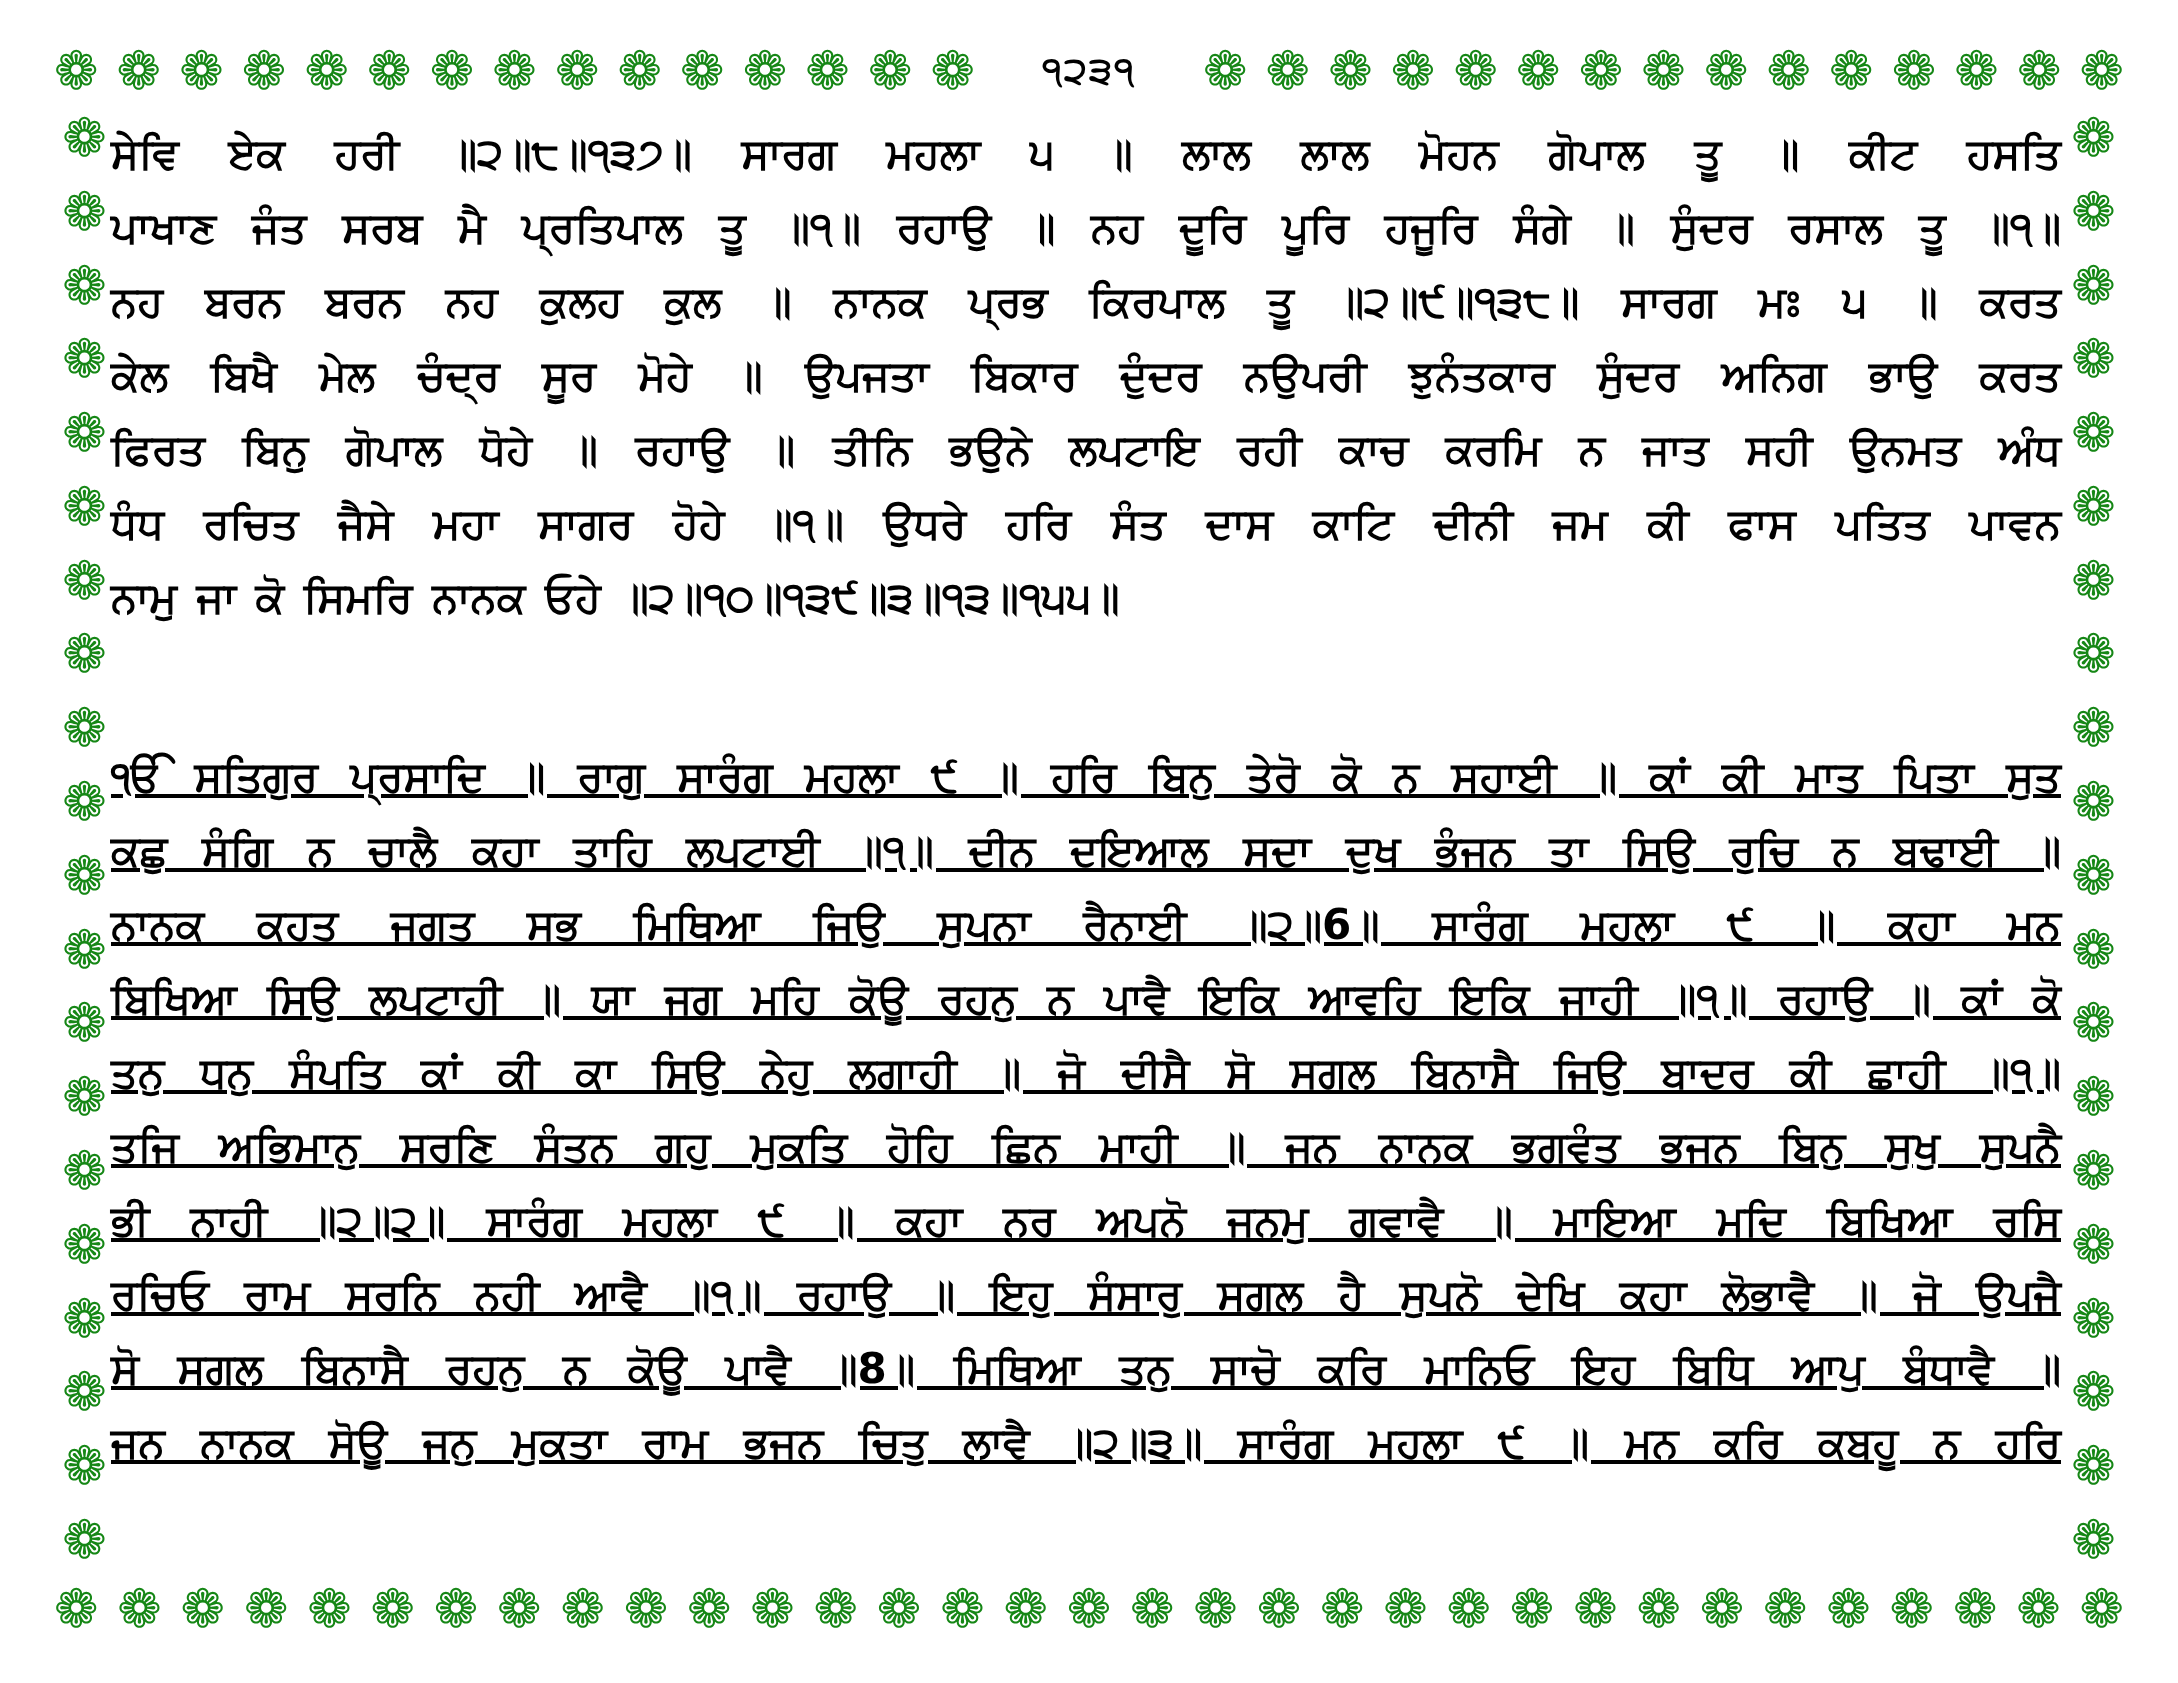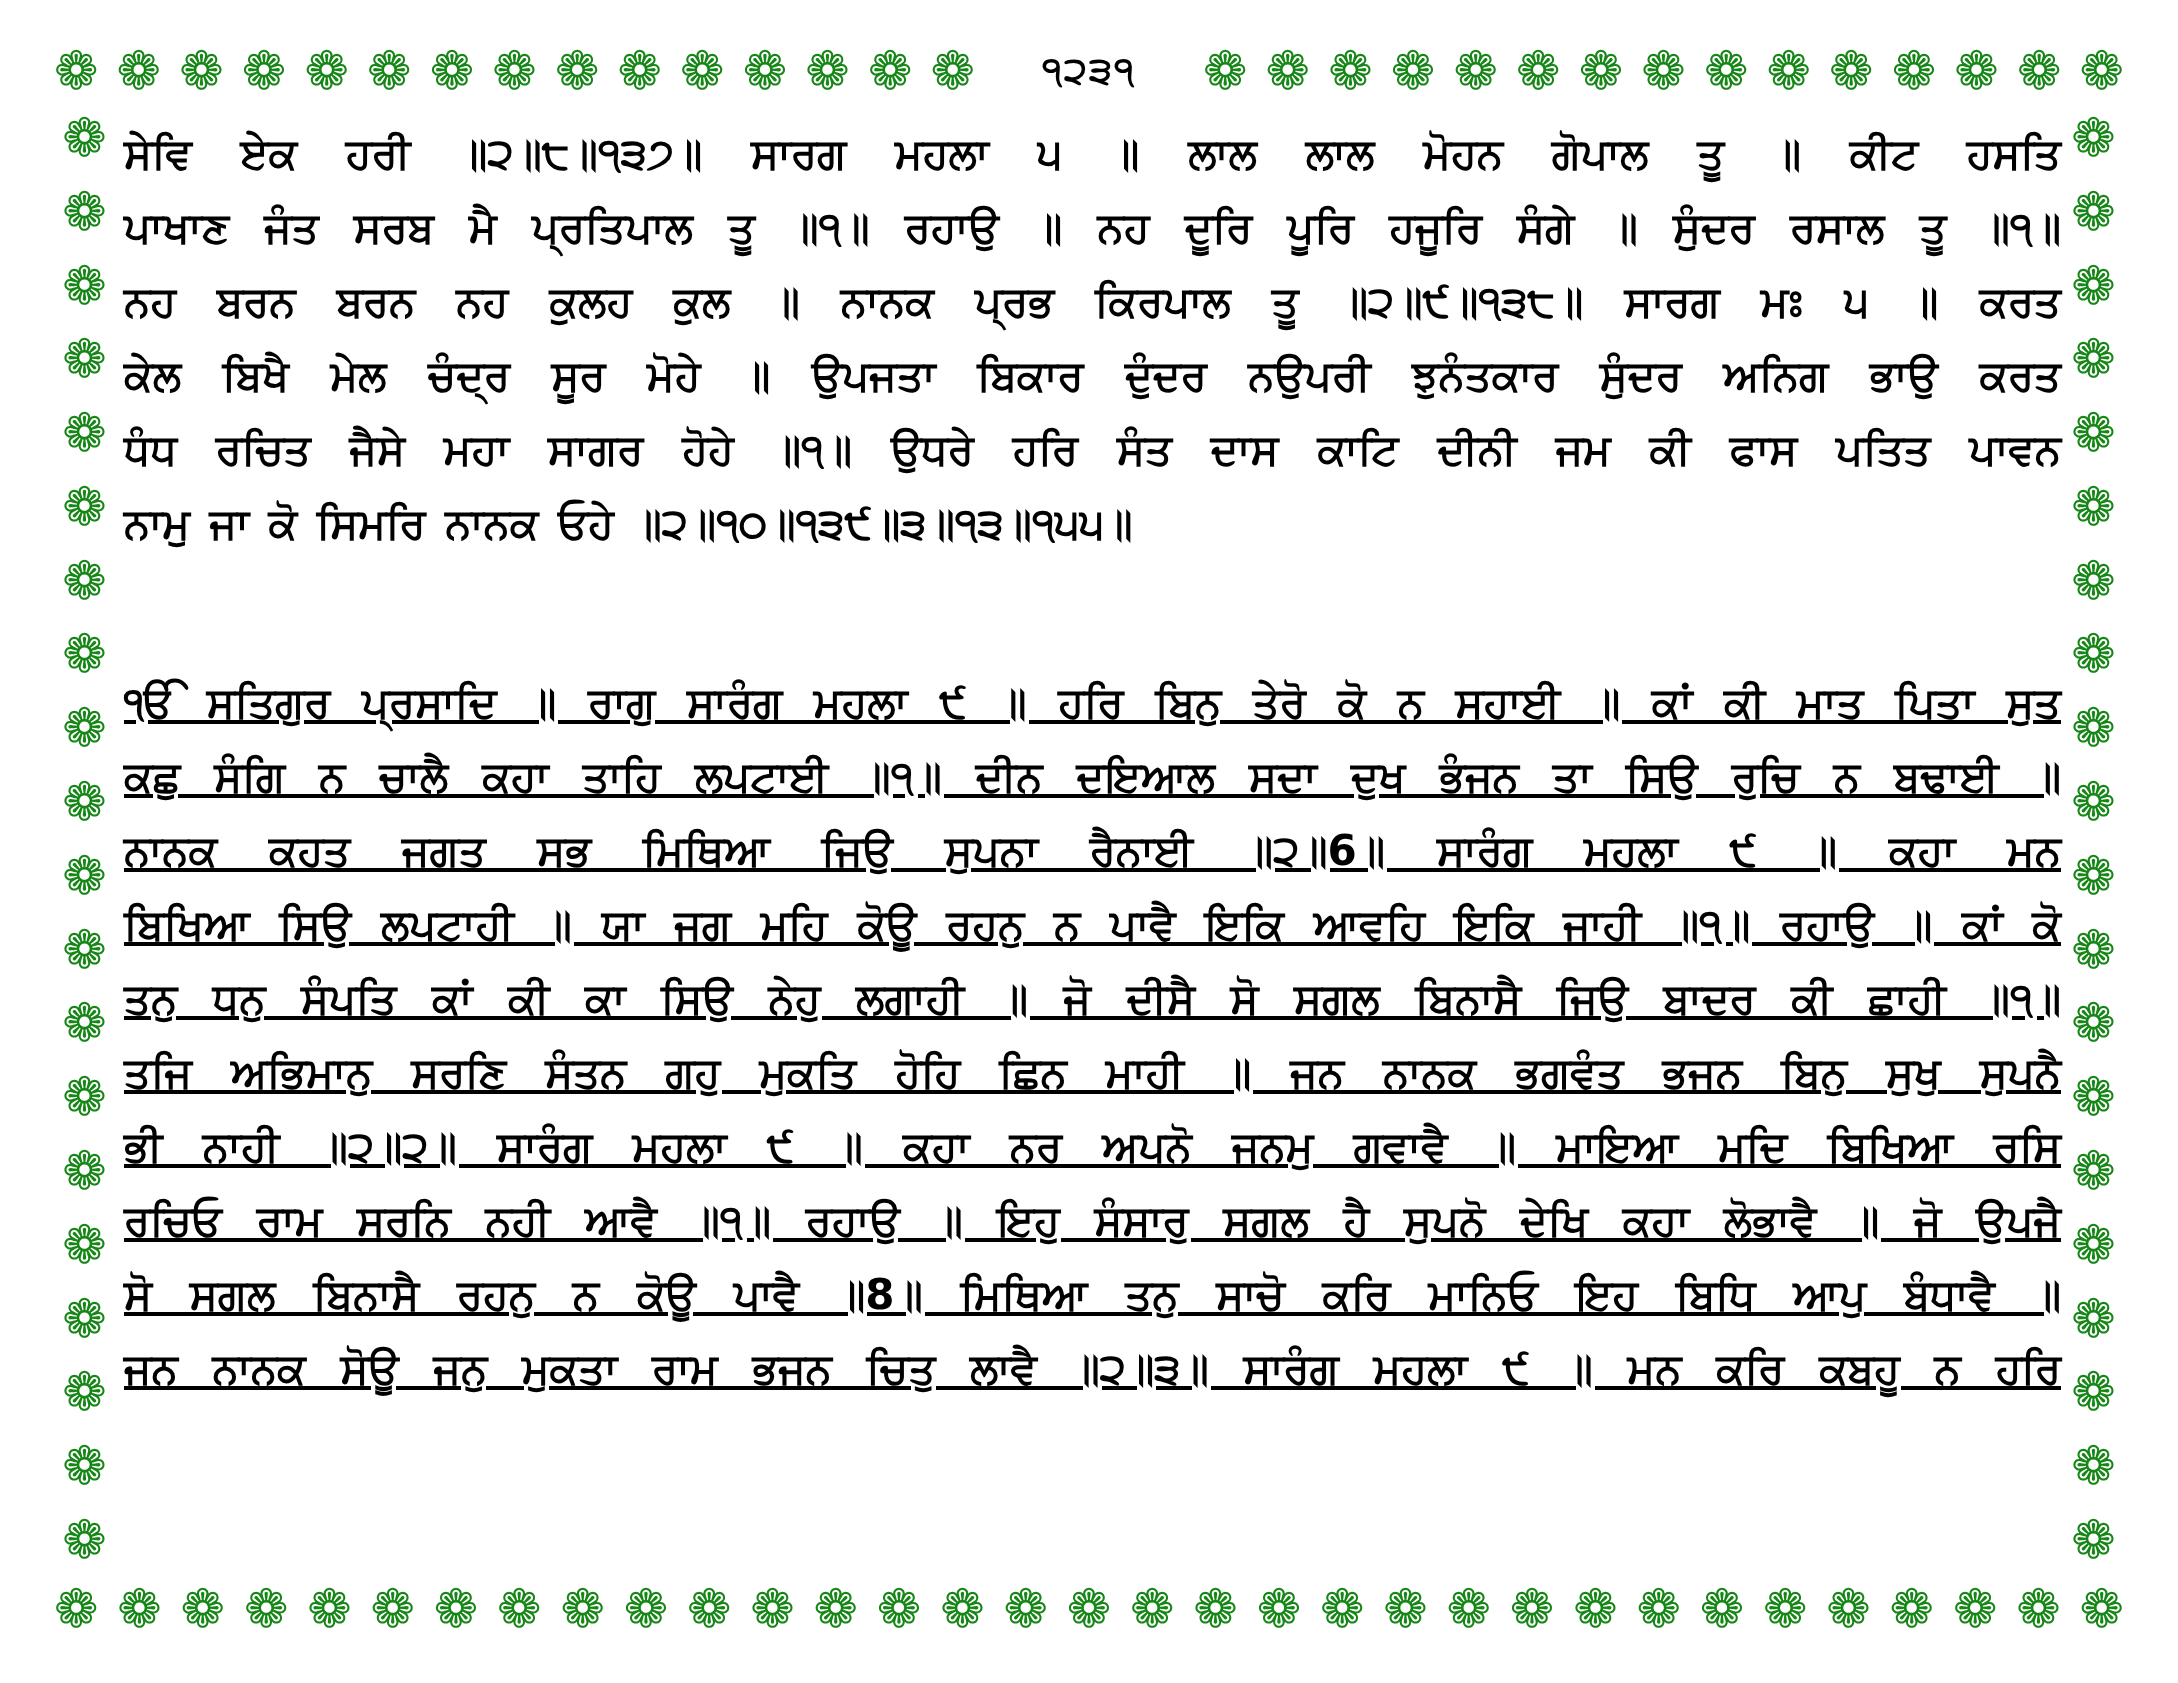--- a/index.html
+++ b/index.html
@@ -71,21 +71,20 @@
     right: 117px;
     color: var(--ink);
   }
   .line {
     font-size: 42px;
     font-weight: bold;
     line-height: 74px;
     height: 74px;
     white-space: nowrap;
     word-spacing: 5px;
-    margin-left: 13px;
   }
   .line.just { text-align: justify; text-align-last: justify; white-space: normal; }
   .para2 { margin-top: 105px; text-decoration: underline; }
 </style>
 </head>
 <body>
 
 <div class="page">
 
   <div class="border-top">
@@ -207,20 +206,21 @@
       <span class="flower">❁</span>
     </div>
 
   <div class="content">
 
     <div class="para1">
       <div class="line just">ਸੇਵਿ ਏਕ ਹਰੀ ॥੨॥੮॥੧੩੭॥ ਸਾਰਗ ਮਹਲਾ ੫ ॥ ਲਾਲ ਲਾਲ ਮੋਹਨ ਗੋਪਾਲ ਤੂ ॥ ਕੀਟ ਹਸਤਿ</div>
       <div class="line just">ਪਾਖਾਣ ਜੰਤ ਸਰਬ ਮੈ ਪ੍ਰਤਿਪਾਲ ਤੂ ॥੧॥ ਰਹਾਉ ॥ ਨਹ ਦੂਰਿ ਪੂਰਿ ਹਜੂਰਿ ਸੰਗੇ ॥ ਸੁੰਦਰ ਰਸਾਲ ਤੂ ॥੧॥</div>
       <div class="line just">ਨਹ ਬਰਨ ਬਰਨ ਨਹ ਕੁਲਹ ਕੁਲ ॥ ਨਾਨਕ ਪ੍ਰਭ ਕਿਰਪਾਲ ਤੂ ॥੨॥੯॥੧੩੮॥ ਸਾਰਗ ਮਃ ੫ ॥ ਕਰਤ</div>
       <div class="line just">ਕੇਲ ਬਿਖੈ ਮੇਲ ਚੰਦ੍ਰ ਸੂਰ ਮੋਹੇ ॥ ਉਪਜਤਾ ਬਿਕਾਰ ਦੁੰਦਰ ਨਉਪਰੀ ਝੁਨੰਤਕਾਰ ਸੁੰਦਰ ਅਨਿਗ ਭਾਉ ਕਰਤ</div>
+      <div class="line just">ਫਿਰਤ ਬਿਨੁ ਗੋਪਾਲ ਧੋਹੇ ॥ ਰਹਾਉ ॥ ਤੀਨਿ ਭਉਨੇ ਲਪਟਾਇ ਰਹੀ ਕਾਚ ਕਰਮਿ ਨ ਜਾਤ ਸਹੀ ਉਨਮਤ ਅੰਧ</div>
       <div class="line just">ਧੰਧ ਰਚਿਤ ਜੈਸੇ ਮਹਾ ਸਾਗਰ ਹੋਹੇ ॥੧॥ ਉਧਰੇ ਹਰਿ ਸੰਤ ਦਾਸ ਕਾਟਿ ਦੀਨੀ ਜਮ ਕੀ ਫਾਸ ਪਤਿਤ ਪਾਵਨ</div>
       <div class="line">ਨਾਮੁ ਜਾ ਕੋ ਸਿਮਰਿ ਨਾਨਕ ਓਹੇ ॥੨॥੧੦॥੧੩੯॥੩॥੧੩॥੧੫੫॥</div>
     </div>
 
     <div class="para2">
       <div class="line just">ੴ ਸਤਿਗੁਰ ਪ੍ਰਸਾਦਿ ॥ ਰਾਗੁ ਸਾਰੰਗ ਮਹਲਾ ੯ ॥ ਹਰਿ ਬਿਨੁ ਤੇਰੋ ਕੋ ਨ ਸਹਾਈ ॥ ਕਾਂ ਕੀ ਮਾਤ ਪਿਤਾ ਸੁਤ</div>
       <div class="line just">ਕਛੁ ਸੰਗਿ ਨ ਚਾਲੈ ਕਹਾ ਤਾਹਿ ਲਪਟਾਈ ॥੧॥ ਦੀਨ ਦਇਆਲ ਸਦਾ ਦੁਖ ਭੰਜਨ ਤਾ ਸਿਉ ਰੁਚਿ ਨ ਬਢਾਈ ॥</div>
       <div class="line just">ਨਾਨਕ ਕਹਤ ਜਗਤ ਸਭ ਮਿਥਿਆ ਜਿਉ ਸੁਪਨਾ ਰੈਨਾਈ ॥੨॥6॥ ਸਾਰੰਗ ਮਹਲਾ ੯ ॥ ਕਹਾ ਮਨ</div>
       <div class="line just">ਬਿਖਿਆ ਸਿਉ ਲਪਟਾਹੀ ॥ ਯਾ ਜਗ ਮਹਿ ਕੋਊ ਰਹਨੁ ਨ ਪਾਵੈ ਇਕਿ ਆਵਹਿ ਇਕਿ ਜਾਹੀ ॥੧॥ ਰਹਾਉ ॥ ਕਾਂ ਕੋ</div>
       <div class="line just">ਤਨੁ ਧਨੁ ਸੰਪਤਿ ਕਾਂ ਕੀ ਕਾ ਸਿਉ ਨੇਹੁ ਲਗਾਹੀ ॥ ਜੋ ਦੀਸੈ ਸੋ ਸਗਲ ਬਿਨਾਸੈ ਜਿਉ ਬਾਦਰ ਕੀ ਛਾਹੀ ॥੧॥</div>

